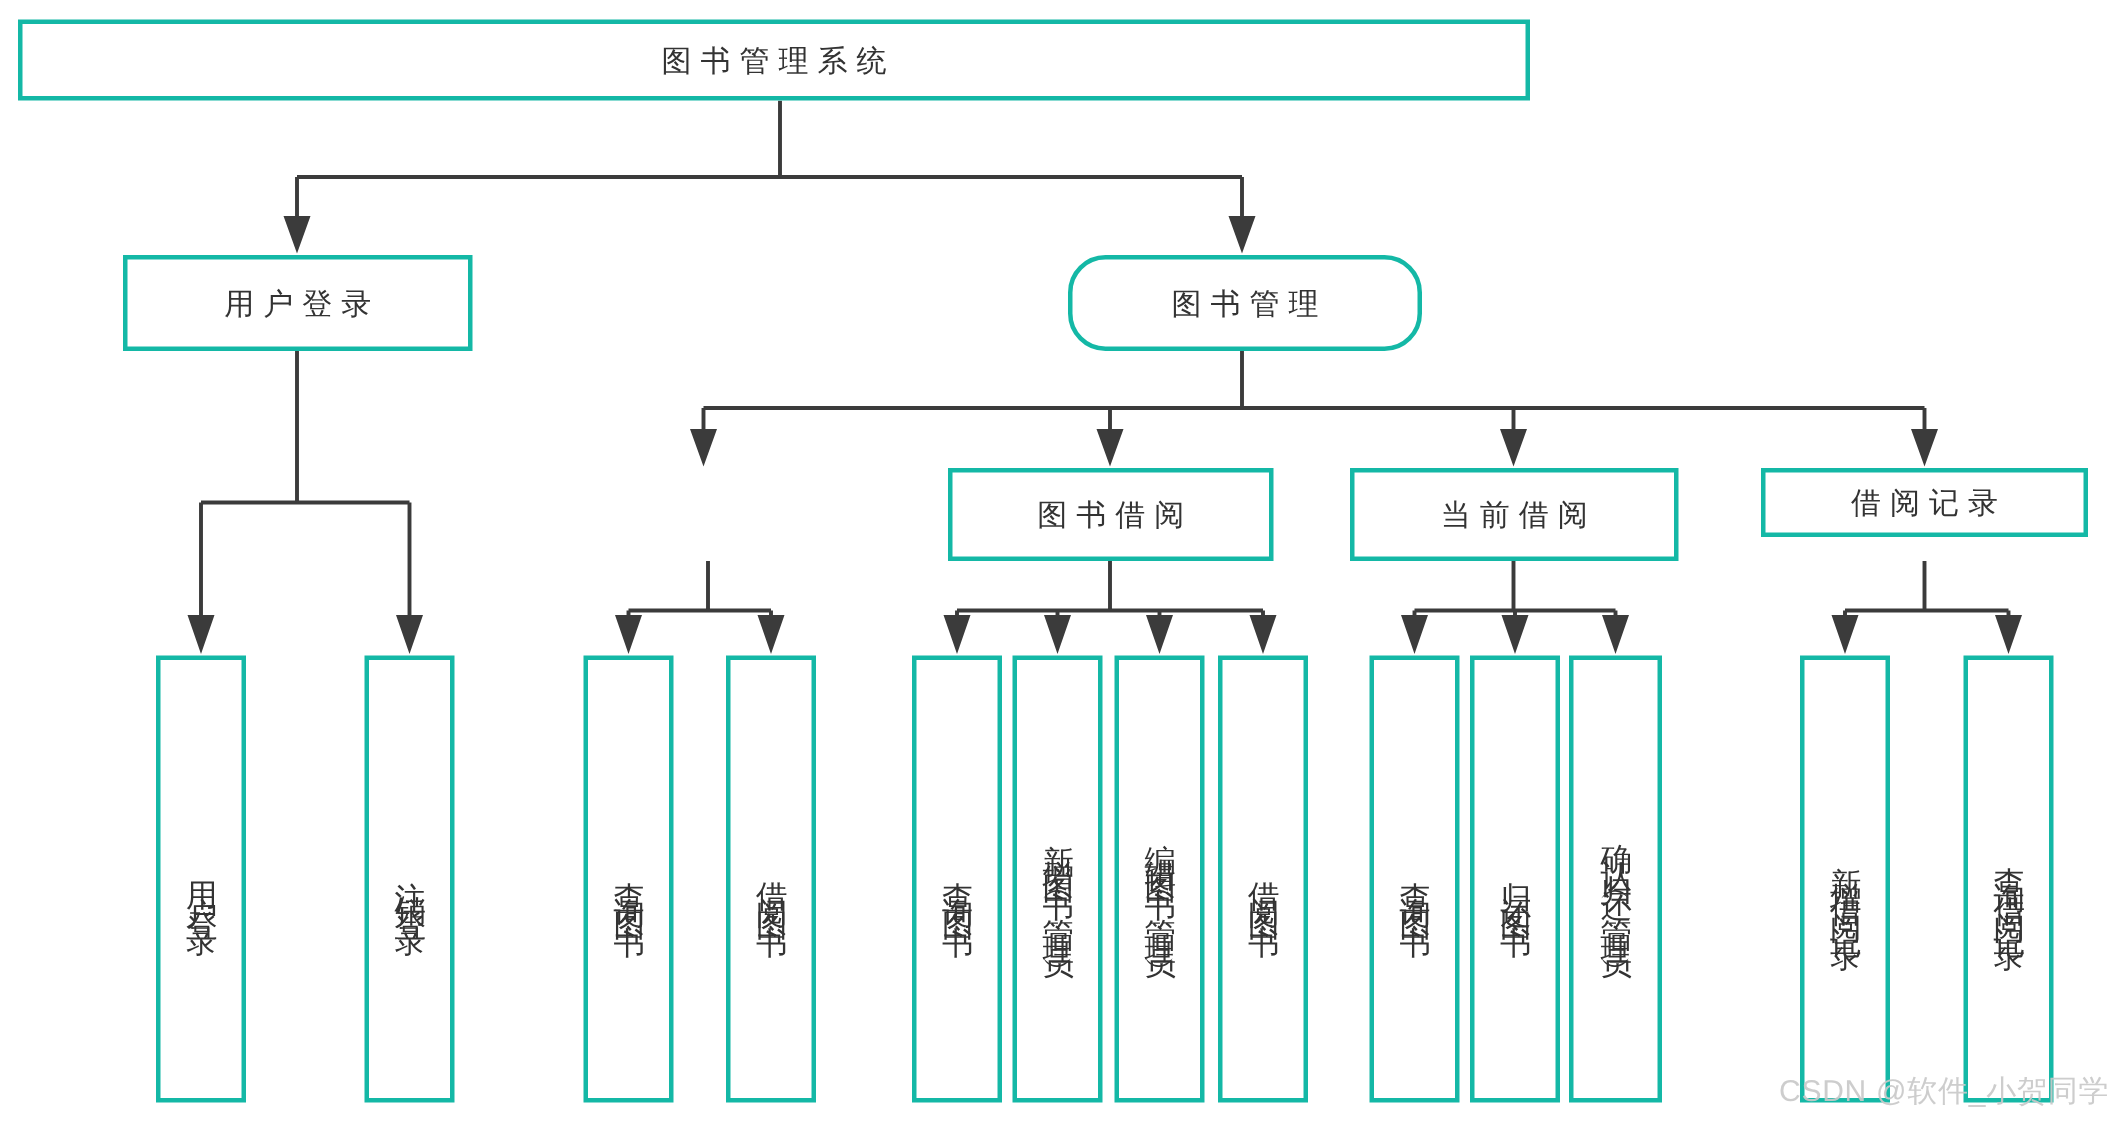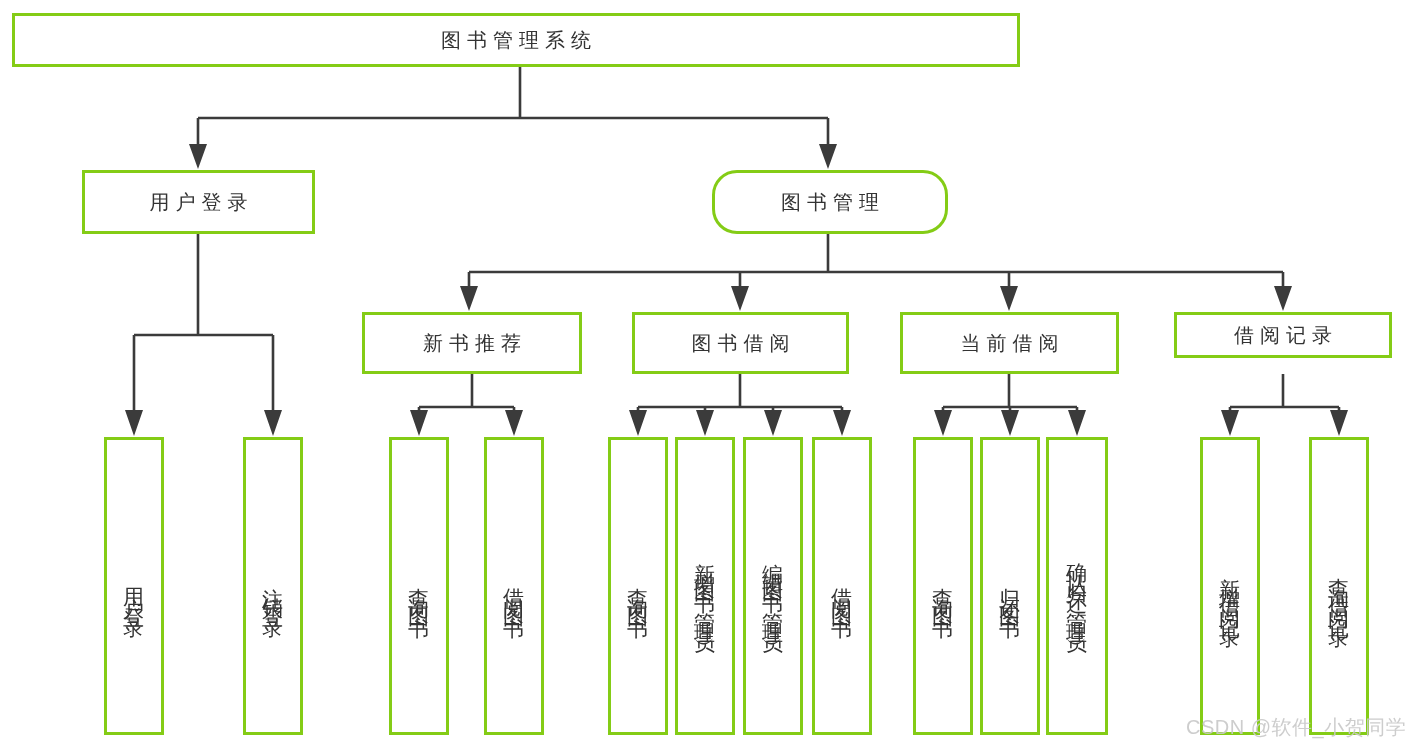--- a/index.html
+++ b/index.html
@@ -6,21 +6,21 @@
   #canvas{
     position:relative;
     width:1405px;height:747px;
     background:#ffffff;
     font-family:"Liberation Sans","DejaVu Sans",sans-serif;
     overflow:hidden;
   }
   .box{
     position:absolute;
     box-sizing:border-box;
-    border:3px solid #84cc16;
+    border:3px solid #14b8a6;
     background:#ffffff;
     display:flex;
     align-items:center;
     justify-content:center;
     color:#333333;
     z-index:2;
   }
   .h-label{
     font-size:20px;
     letter-spacing:6px;
@@ -86,23 +86,20 @@
     <span class="h-label">图书管理系统</span>
   </div>
 
   <div class="box" style="left:82px;top:170px;width:233px;height:64px;">
     <span class="h-label">用户登录</span>
   </div>
   <div class="box" style="left:712px;top:170px;width:236px;height:64px;border-radius:25px;">
     <span class="h-label">图书管理</span>
   </div>
 
-  <div class="box" style="left:362px;top:312px;width:220px;height:62px;">
-    <span class="h-label">新书推荐</span>
-  </div>
   <div class="box" style="left:632px;top:312px;width:217px;height:62px;">
     <span class="h-label">图书借阅</span>
   </div>
   <div class="box" style="left:900px;top:312px;width:219px;height:62px;">
     <span class="h-label">当前借阅</span>
   </div>
   <div class="box" style="left:1174px;top:312px;width:218px;height:46px;">
     <span class="h-label">借阅记录</span>
   </div>
 

